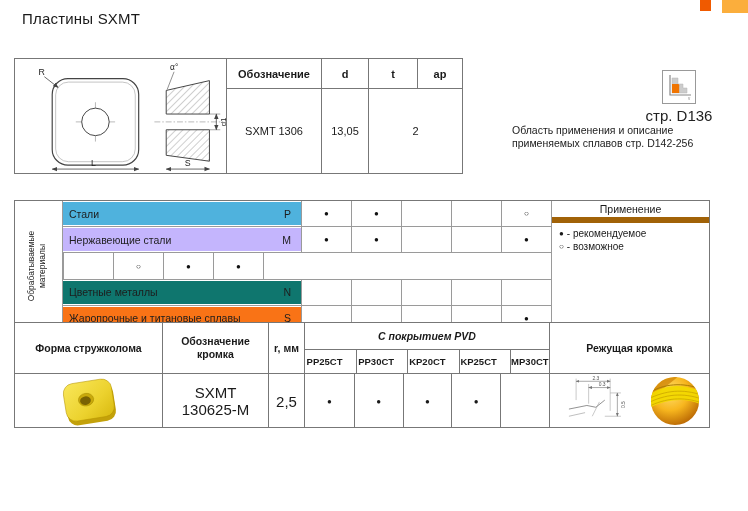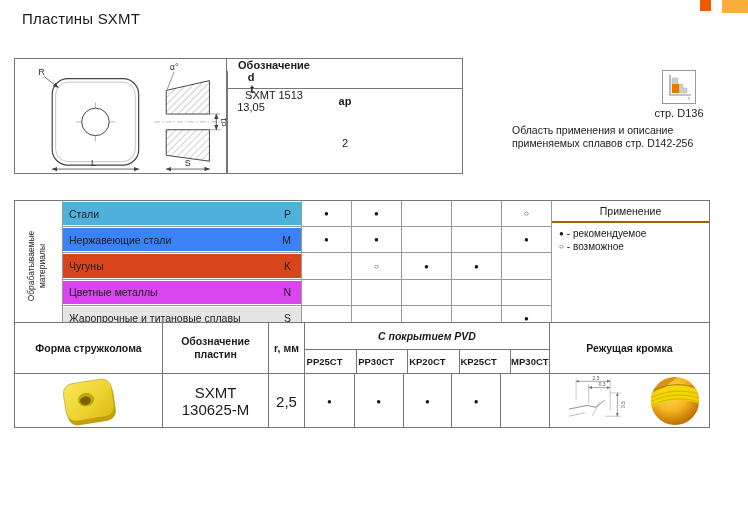--- a/index.html
+++ b/index.html
@@ -8,47 +8,47 @@
   .page { position:relative; width:748px; height:511px; background:#fff; overflow:hidden; }
 
   .page-title { position:absolute; left:22px; top:10px; font-size:15px; font-weight:normal; letter-spacing:.2px; }
   .corner-mark-dark  { position:absolute; left:700px; top:0; width:11px; height:11px; }
   .corner-mark-light { position:absolute; left:722px; top:0; width:26px; height:13px; }
 
   
   .top-block { position:absolute; left:14px; top:58px; width:449px; height:116px; border:1px solid #777; display:flex; background:#fff; }
   .drawing-cell { width:212px; border-right:1px solid #777; }
   .spec-table { flex:1; display:flex; flex-direction:column; }
-  .spec-row { display:flex;flex-direction:column; }
+  .spec-row { display:flex; }
   .spec-head { height:30px; border-bottom:1px solid #777; }
   .spec-body { flex:1; }
   .spec-cell { display:flex; align-items:center; justify-content:center; font-size:11px; }
   .spec-head .spec-cell { font-weight:bold; }
   .sc-designation { width:94px; }
   .sc-d { width:47px; border-left:1px solid #777; }
   .sc-t { width:49px; border-left:1px solid #777; }
   .sc-ap { flex:1; border-left:1px solid #777; }
 
   
   .ref-icon-box { position:absolute; left:662px; top:70px; width:34px; height:34px; border:1px solid #999; background:#fff; display:flex; align-items:center; justify-content:center; }
-  .ref-caption { position:absolute; left:636px; top:107px; width:86px; text-align:center; font-size:11px; color:#222; }
+  .ref-caption { position:absolute; left:636px; top:107px; width:86px; text-align:center; font-size:15px; color:#222; }
   .ref-note { position:absolute; left:512px; top:124px; width:210px; font-size:10.5px; line-height:13px; color:#222; }
 
   
   .materials-table { position:absolute; left:14px; top:200px; width:696px; height:132px; border:1px solid #777; display:flex; background:#fff; }
   .side-cell { position:relative; width:48px; border-right:1px solid #9a9a9a; }
   .side-label { position:absolute; left:50%; top:50%; width:104px; height:26px; transform:translate(-50%,-50%) rotate(-90deg); text-align:center; font-size:8.5px; line-height:11px; color:#222; }
   .mat-grid { width:488px; display:flex; flex-direction:column; }
   .mat-row { flex:1; display:flex; border-bottom:1px solid #9a9a9a; }
   .mat-row:last-child { border-bottom:none; }
   .mat-name { width:238px; display:flex; justify-content:space-between; align-items:center; padding:0 10px 0 6px; font-size:10.5px; color:#1d1d1d; border-top:1px solid #fff; border-bottom:1px solid #fff; }
   .mat-code { font-size:10.5px; color:#1d1d1d; }
   .dot-cell { width:50px; border-left:1px solid #9a9a9a; display:flex; align-items:center; justify-content:center; font-size:8px; color:#111; }
   .apply-col { flex:1; border-left:1px solid #9a9a9a; display:flex; flex-direction:column; }
-  .apply-head { height:22px; border-bottom:2px solid #a16207; display:flex; align-items:center; justify-content:center; font-size:10.5px; }
+  .apply-head { height:22px; border-bottom:6px solid #a16207; display:flex; align-items:center; justify-content:center; font-size:10.5px; }
   .apply-body { padding:4px 7px; font-size:10px; line-height:13px; }
   .legend-line { display:flex; align-items:center; gap:3px; }
   .legend-sym { font-size:8px; }
 
   
   .inserts-table { position:absolute; left:14px; top:322px; width:696px; height:106px; border:1px solid #777; display:flex; flex-direction:column; background:#fff; }
   .it-head { height:51px; display:flex; }
   .it-body { flex:1; display:flex; border-top:1px solid #777; }
   .col-form { width:148px; border-right:1px solid #777; display:flex; align-items:center; justify-content:center; text-align:center; }
   .col-desig { width:106px; border-right:1px solid #777; display:flex; align-items:center; justify-content:center; text-align:center; padding:0 6px; }
@@ -113,21 +113,21 @@
       </svg>
     </div>
     <div class="spec-table">
       <div class="spec-row spec-head">
         <div class="spec-cell sc-designation">Обозначение</div>
         <div class="spec-cell sc-d">d</div>
         <div class="spec-cell sc-t">t</div>
         <div class="spec-cell sc-ap">ap</div>
       </div>
       <div class="spec-row spec-body">
-        <div class="spec-cell sc-designation">SXMT 1513</div>
+        <div class="spec-cell sc-designation">SXMT 1306</div>
         <div class="spec-cell sc-d">13,05</div>
         <div class="spec-cell sc-ap">2</div>
       </div>
     </div>
   </div>
 
   <div class="ref-icon-box">
     <svg width="30" height="30" viewBox="0 0 30 30">
       <path d="M6,3 V23 H27" stroke="#888" stroke-width="1.2" fill="none"></path>
       <path d="M8,6 H14 V12 H19 V16 H23 V21 H8 Z" fill="#cccccc" stroke="#b5b5b5" stroke-width="0.5"></path>
@@ -153,57 +153,53 @@
           <span class="mat-code">P</span>
         </div>
         <div class="dot-cell">●</div>
         <div class="dot-cell">●</div>
         <div class="dot-cell"></div>
         <div class="dot-cell"></div>
         <div class="dot-cell">○</div>
       </div>
 
       <div class="mat-row">
-        <div class="mat-name" style="background-color: #3b82f6;">
+        <div class="mat-name" style="background-color: #c4b5fd;">
           <span>Нержавеющие стали</span>
           <span class="mat-code">M</span>
         </div>
         <div class="dot-cell">●</div>
         <div class="dot-cell">●</div>
         <div class="dot-cell"></div>
         <div class="dot-cell"></div>
         <div class="dot-cell">●</div>
       </div>
 
       <div class="mat-row">
-        <div class="mat-name" style="background-color: rgb(216, 69, 28);">
-          <span>Чугуны</span>
-          <span class="mat-code">K</span>
-        </div>
         <div class="dot-cell"></div>
         <div class="dot-cell">○</div>
         <div class="dot-cell">●</div>
         <div class="dot-cell">●</div>
         <div class="dot-cell"></div>
       </div>
 
       <div class="mat-row">
-        <div class="mat-name" style="background-color: #d946ef;">
+        <div class="mat-name" style="background-color: #0f766e;">
           <span>Цветные металлы</span>
           <span class="mat-code">N</span>
         </div>
         <div class="dot-cell"></div>
         <div class="dot-cell"></div>
         <div class="dot-cell"></div>
         <div class="dot-cell"></div>
         <div class="dot-cell"></div>
       </div>
 
       <div class="mat-row">
-        <div class="mat-name" style="background-color: #e5e5e5;">
+        <div class="mat-name" style="background-color: #f97316;">
           <span>Жаропрочные и титановые сплавы</span>
           <span class="mat-code">S</span>
         </div>
         <div class="dot-cell"></div>
         <div class="dot-cell"></div>
         <div class="dot-cell"></div>
         <div class="dot-cell"></div>
         <div class="dot-cell">●</div>
       </div>
 
@@ -219,21 +215,21 @@
           <span class="legend-sym">○</span>
           <span>- возможное</span>
         </div>
       </div>
     </div>
   </div>
 
   <div class="inserts-table">
     <div class="it-head">
       <div class="col-form hd">Форма стружколома</div>
-      <div class="col-desig hd">Обозначение пластин</div>
+      <div class="col-desig hd">Обозначение кромка</div>
       <div class="col-r hd">r, мм</div>
       <div class="col-coats">
         <div class="coat-group hd">С покрытием PVD</div>
         <div class="coat-names">
           <div class="coat-name">PP25CT</div>
           <div class="coat-name">PP30CT</div>
           <div class="coat-name">KP20CT</div>
           <div class="coat-name">KP25CT</div>
           <div class="coat-name">MP30CT</div>
         </div>

